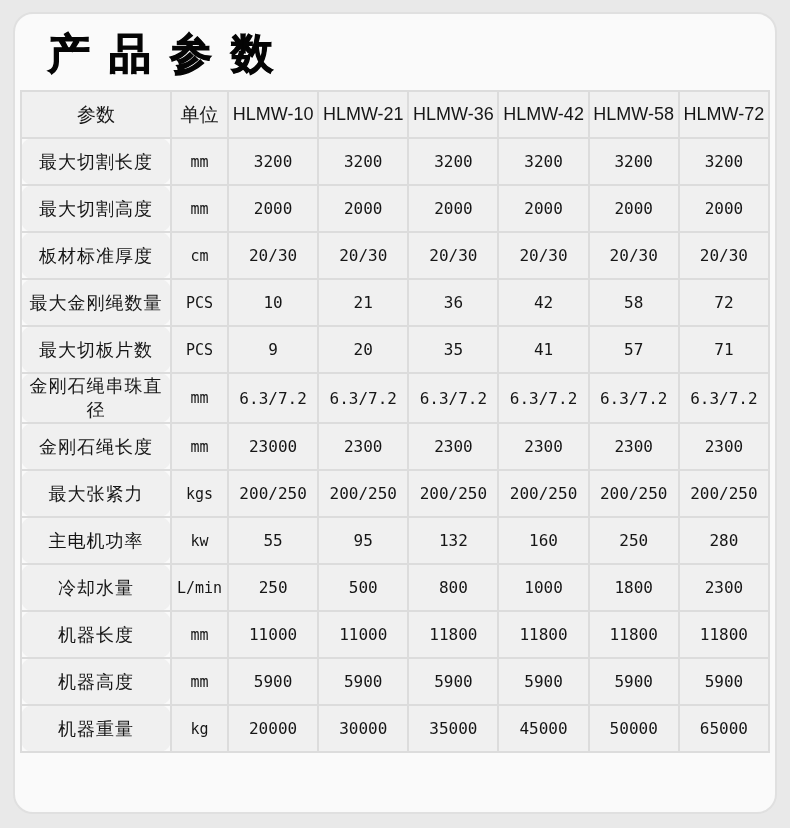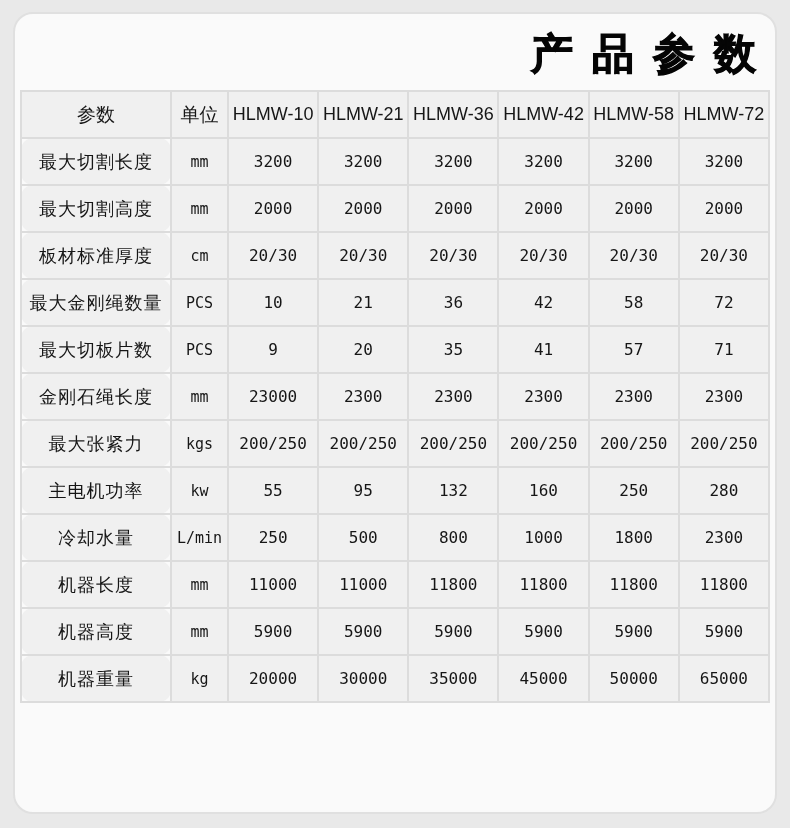--- a/index.html
+++ b/index.html
@@ -18,24 +18,24 @@
     box-sizing: border-box;
     width: 764px;
     height: 802px;
     margin: 12px auto 0 auto;
     background: #fafafa;
     border: 2px solid #e0e0e0;
     border-radius: 20px;
     overflow: hidden;
   }
   .title {
-    margin: 15px 0 11px 4px;
+    margin: 15px 0 11px 14px;
     height: 50px;
     line-height: 50px;
-    text-align: right;
+    text-align: left;
     font-family: "DejaVu Sans", "Liberation Sans", sans-serif;
     font-size: 42px;
     font-weight: 900;
     letter-spacing: 19px;
     padding-left: 19px; 
     color: #050505;
     -webkit-text-stroke: 1px #050505;
   }
   table.spec-table {
     width: 750px;
@@ -154,20 +154,30 @@
           <td class="param">最大切板片数</td>
           <td class="unit">PCS</td>
           <td class="value">9</td>
           <td class="value">20</td>
           <td class="value">35</td>
           <td class="value">41</td>
           <td class="value">57</td>
           <td class="value">71</td>
         </tr>
         <tr>
+          <td class="param">金刚石绳串珠直径</td>
+          <td class="unit">mm</td>
+          <td class="value">6.3/7.2</td>
+          <td class="value">6.3/7.2</td>
+          <td class="value">6.3/7.2</td>
+          <td class="value">6.3/7.2</td>
+          <td class="value">6.3/7.2</td>
+          <td class="value">6.3/7.2</td>
+        </tr>
+        <tr>
           <td class="param">金刚石绳长度</td>
           <td class="unit">mm</td>
           <td class="value">23000</td>
           <td class="value">2300</td>
           <td class="value">2300</td>
           <td class="value">2300</td>
           <td class="value">2300</td>
           <td class="value">2300</td>
         </tr>
         <tr>

